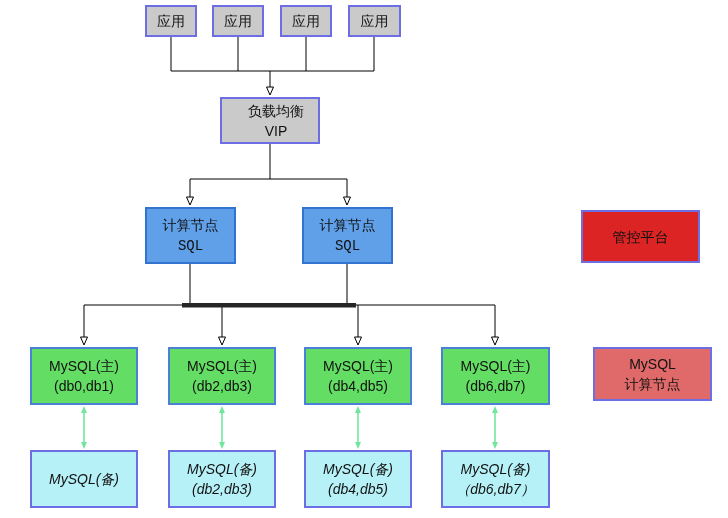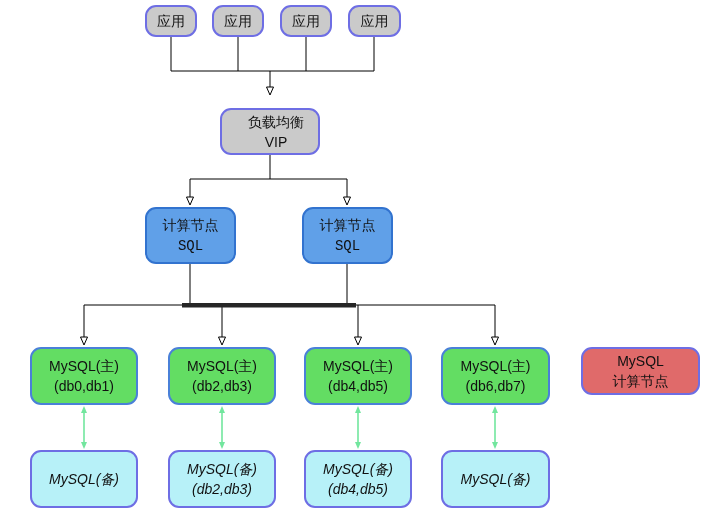--- a/index.html
+++ b/index.html
@@ -14,47 +14,47 @@
   #connectors{position:absolute;left:0;top:0;}
   .wire{stroke:var(--line,#000);stroke-width:1;fill:none;}
   .bus-bar{fill:#262626;stroke:none;}
   .open-head{fill:#ffffff;stroke:var(--line,#000);stroke-width:1;}
   .sync-line{stroke:var(--sync-arrow,#72e69e);stroke-width:1.6;fill:none;}
   .sync-head{fill:var(--sync-arrow,#72e69e);stroke:none;}
 
   .node{
     position:absolute;box-sizing:border-box;
     display:flex;flex-direction:column;align-items:center;justify-content:center;
-    text-align:center;font-size:14px;line-height:20px;border-radius:11px;
+    text-align:center;font-size:14px;line-height:20px;
   }
   .node span{display:block;}
   .app-node{background:var(--app-fill,#cacaca);border:2px solid var(--violet-border,#6e6ee4);width:52px;height:32px;}
   .lb-node{background:var(--app-fill,#cacaca);border:2px solid var(--violet-border,#6e6ee4);}
   .compute-node{background:var(--compute-fill,#60a0e8);border:2px solid var(--compute-border,#3273cf);font-family:Liberation Mono, monospace;}
   .primary-node{background:var(--primary-fill,#63dd63);border:2px solid var(--primary-border,#4a80d8);text-align:right;}
   .standby-node{background:var(--standby-fill,#b7f1f8);border:2px solid var(--violet-border,#6e6ee4);font-style:italic;}
   .control-node{background:var(--control-fill,#dd2424);border:2px solid var(--violet-border,#6e6ee4);}
   .ops-node{background:var(--ops-fill,#e06a6a);border:2px solid var(--violet-border,#6e6ee4);}
 
   
   #app1{left:145px;top:5px;}  #app2{left:212px;top:5px;}
   #app3{left:280px;top:5px;}  #app4{left:348px;top:5px;width:53px;}
-  #lb{left:220px;top:108px;width:100px;height:47px;padding-left:12px;}
+  #lb{left:220px;top:97px;width:100px;height:47px;padding-left:12px;}
   #c1{left:145px;top:207px;width:91px;height:57px;}
   #c2{left:302px;top:207px;width:91px;height:57px;}
   #p1{left:30px;top:347px;width:108px;height:58px;}
   #p2{left:168px;top:347px;width:108px;height:58px;}
   #p3{left:304px;top:347px;width:108px;height:58px;}
   #p4{left:441px;top:347px;width:109px;height:58px;}
   #s1{left:30px;top:450px;width:108px;height:58px;}
   #s2{left:168px;top:450px;width:108px;height:58px;}
   #s3{left:304px;top:450px;width:108px;height:58px;}
   #s4{left:441px;top:450px;width:109px;height:58px;}
   #control{left:581px;top:210px;width:119px;height:53px;}
-  #ops{left:581px;top:347px;width:119px;height:48px;}
+  #ops{left:593px;top:347px;width:119px;height:54px;}
 </style>
 </head>
 <body>
 
 <div id="canvas">
 
   <svg id="connectors" width="728" height="518">
 
     <g>
       <path class="wire" d="M171,37 V71 M238,37 V71 M306,37 V71 M374,37 V71 M171,71 H374 M270,71 V87"></path>
@@ -139,20 +139,24 @@
   <div id="s2" class="node standby-node">
     <span>MySQL(备)</span>
     <span>(db2,db3)</span>
   </div>
   <div id="s3" class="node standby-node">
     <span>MySQL(备)</span>
     <span>(db4,db5)</span>
   </div>
   <div id="s4" class="node standby-node">
     <span>MySQL(备)</span>
+    <span>（db6,db7）</span>
   </div>
 
+  <div id="control" class="node control-node">
+    <span>管控平台</span>
+  </div>
   <div id="ops" class="node ops-node">
     <span>MySQL</span>
     <span>计算节点</span>
   </div>
 
 </div>
 
 </body></html>

